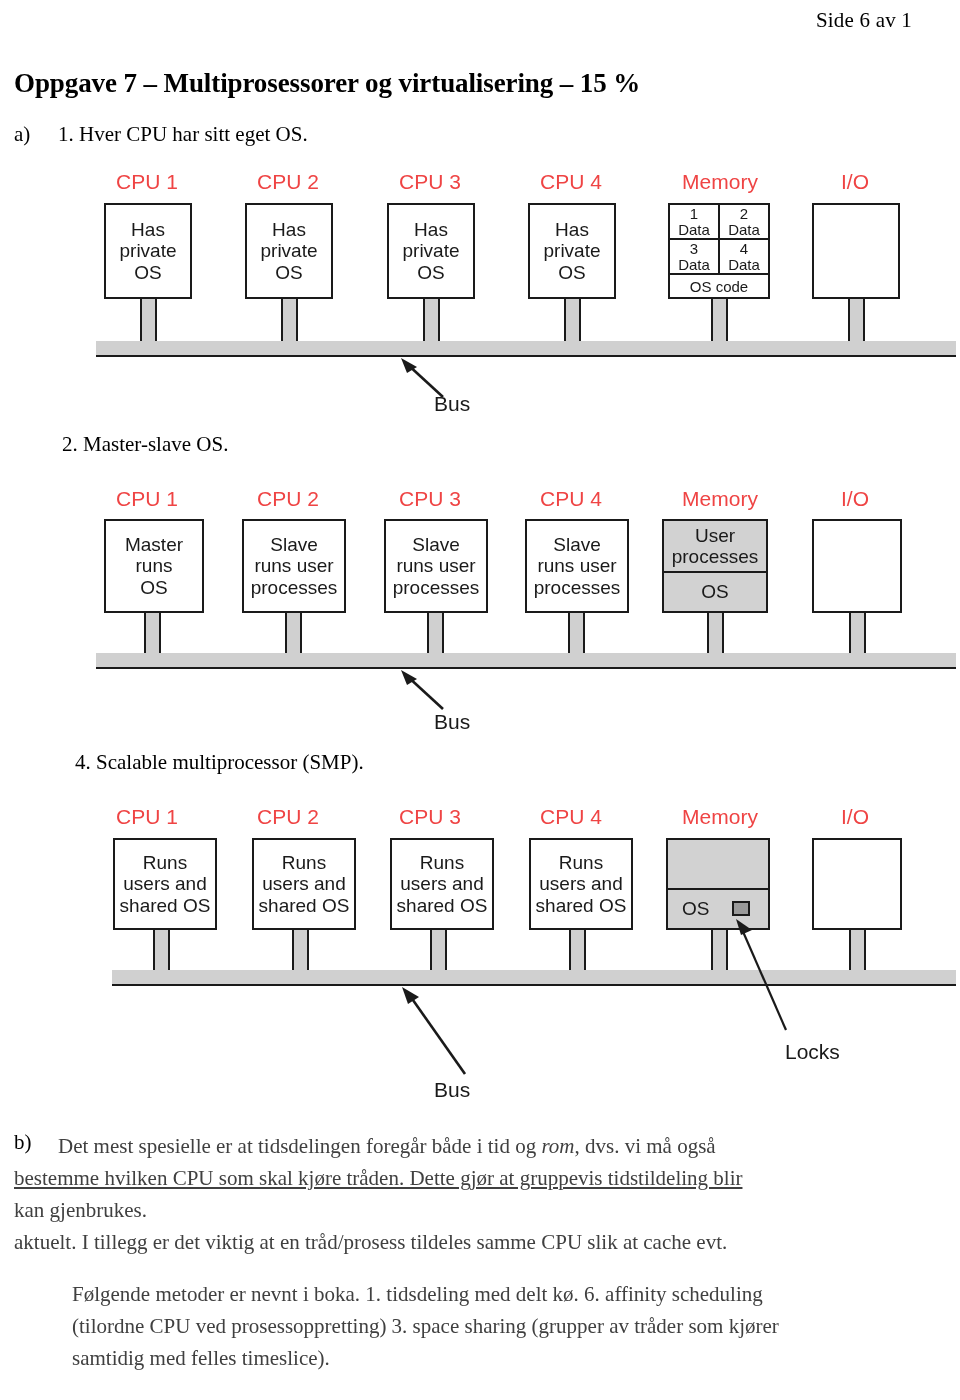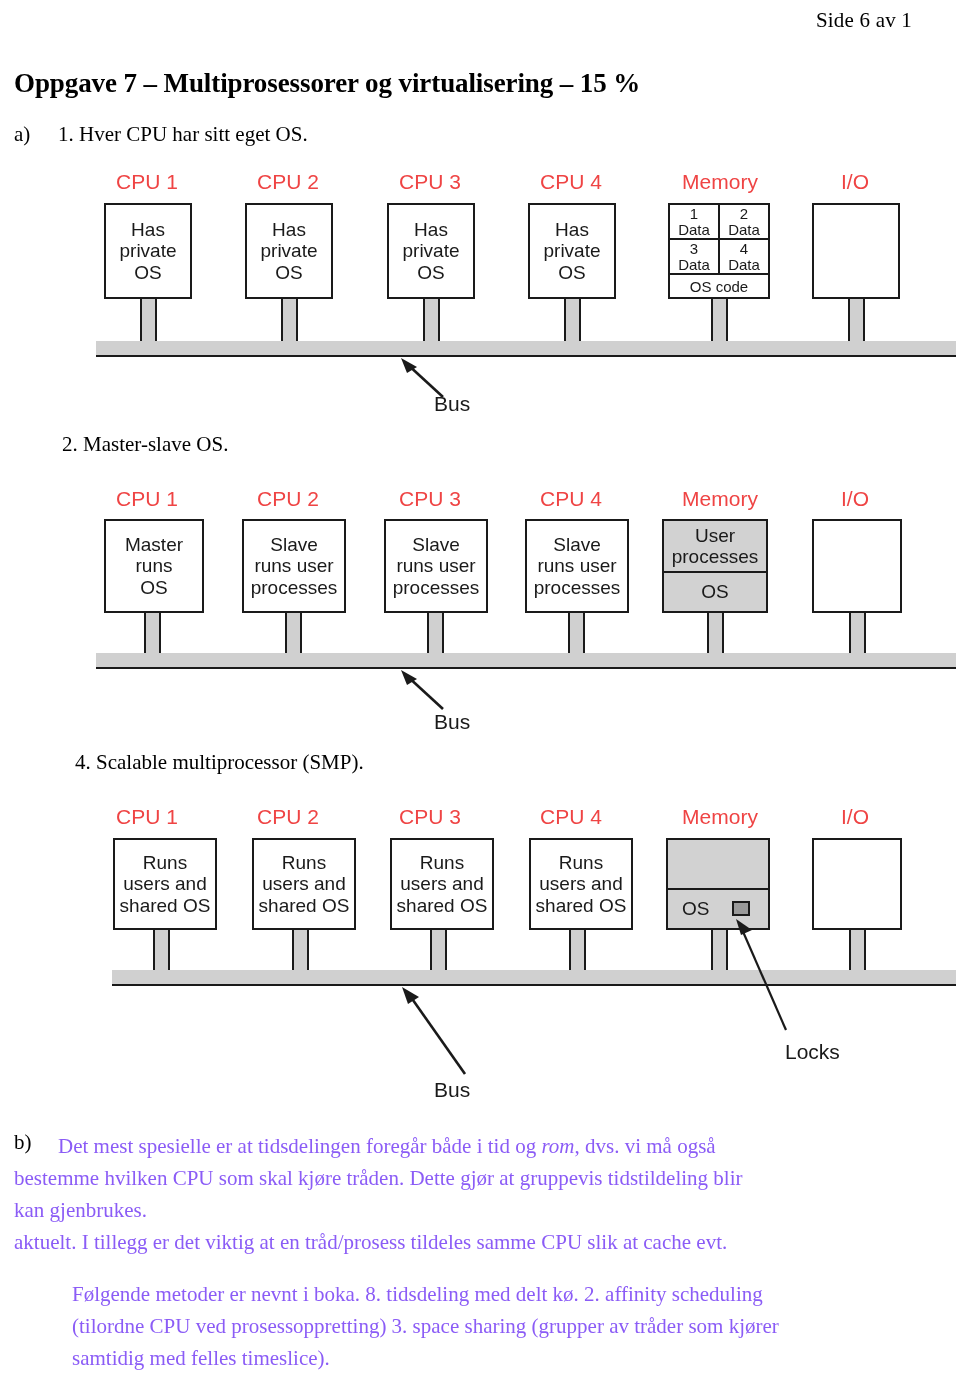--- a/index.html
+++ b/index.html
@@ -182,21 +182,21 @@
     background: #9a9a9a;
     border: 2px solid #1a1a1a;
     box-sizing: border-box;
   }
 
   
   .para {
     position: absolute;
     font-size: 21px;
     line-height: 32px;
-    color: #8b5cf6;
+    color: #404040;
   }
   .para i { font-style: italic; }
 </style>
 </head>
 <body>
 
 <div class="page-header">Side 6 av 1</div>
 
 <div class="doc-title">Oppgave 7 – Multiprosessorer og virtualisering – 15 %</div>
 
@@ -422,22 +422,22 @@
     <line x1="58" y1="112" x2="13" y2="9" stroke="#1a1a1a" stroke-width="2.2"></line>
     <polygon points="8,1 24,12 13,17" fill="#1a1a1a"></polygon>
   </svg>
   <div class="callout-label" style="top:1040px;left:785px;">Locks</div>
 </div>
 
 <div class="item-marker" style="top:1130px;left:14px;">b)</div>
 
 <div class="para" style="top:1130px;left:58px;width:880px;">
   <div><span>Det mest spesielle er at tidsdelingen foregår både i tid og </span><i>rom</i><span>, dvs. vi må også</span></div>
-  <div style="margin-left:-44px;">bestemme hvilken CPU som skal kjøre tråden. Dette gjør at gruppevis tidstildeling blir</div>
+  <div style="margin-left:-44px;text-decoration:underline;">bestemme hvilken CPU som skal kjøre tråden. Dette gjør at gruppevis tidstildeling blir</div>
   <div style="margin-left:-44px;">kan gjenbrukes.</div>
   <div style="margin-left:-44px;">aktuelt. I tillegg er det viktig at en tråd/prosess tildeles samme CPU slik at cache evt.</div>
 </div>
 
 <div class="para" style="top:1278px;left:72px;width:880px;">
-  <div>Følgende metoder er nevnt i boka. 8. tidsdeling med delt kø. 2. affinity scheduling</div>
+  <div>Følgende metoder er nevnt i boka. 1. tidsdeling med delt kø. 6. affinity scheduling</div>
   <div>(tilordne CPU ved prosessoppretting) 3. space sharing (grupper av tråder som kjører</div>
   <div>samtidig med felles timeslice).</div>
 </div>
 
 </body></html>

